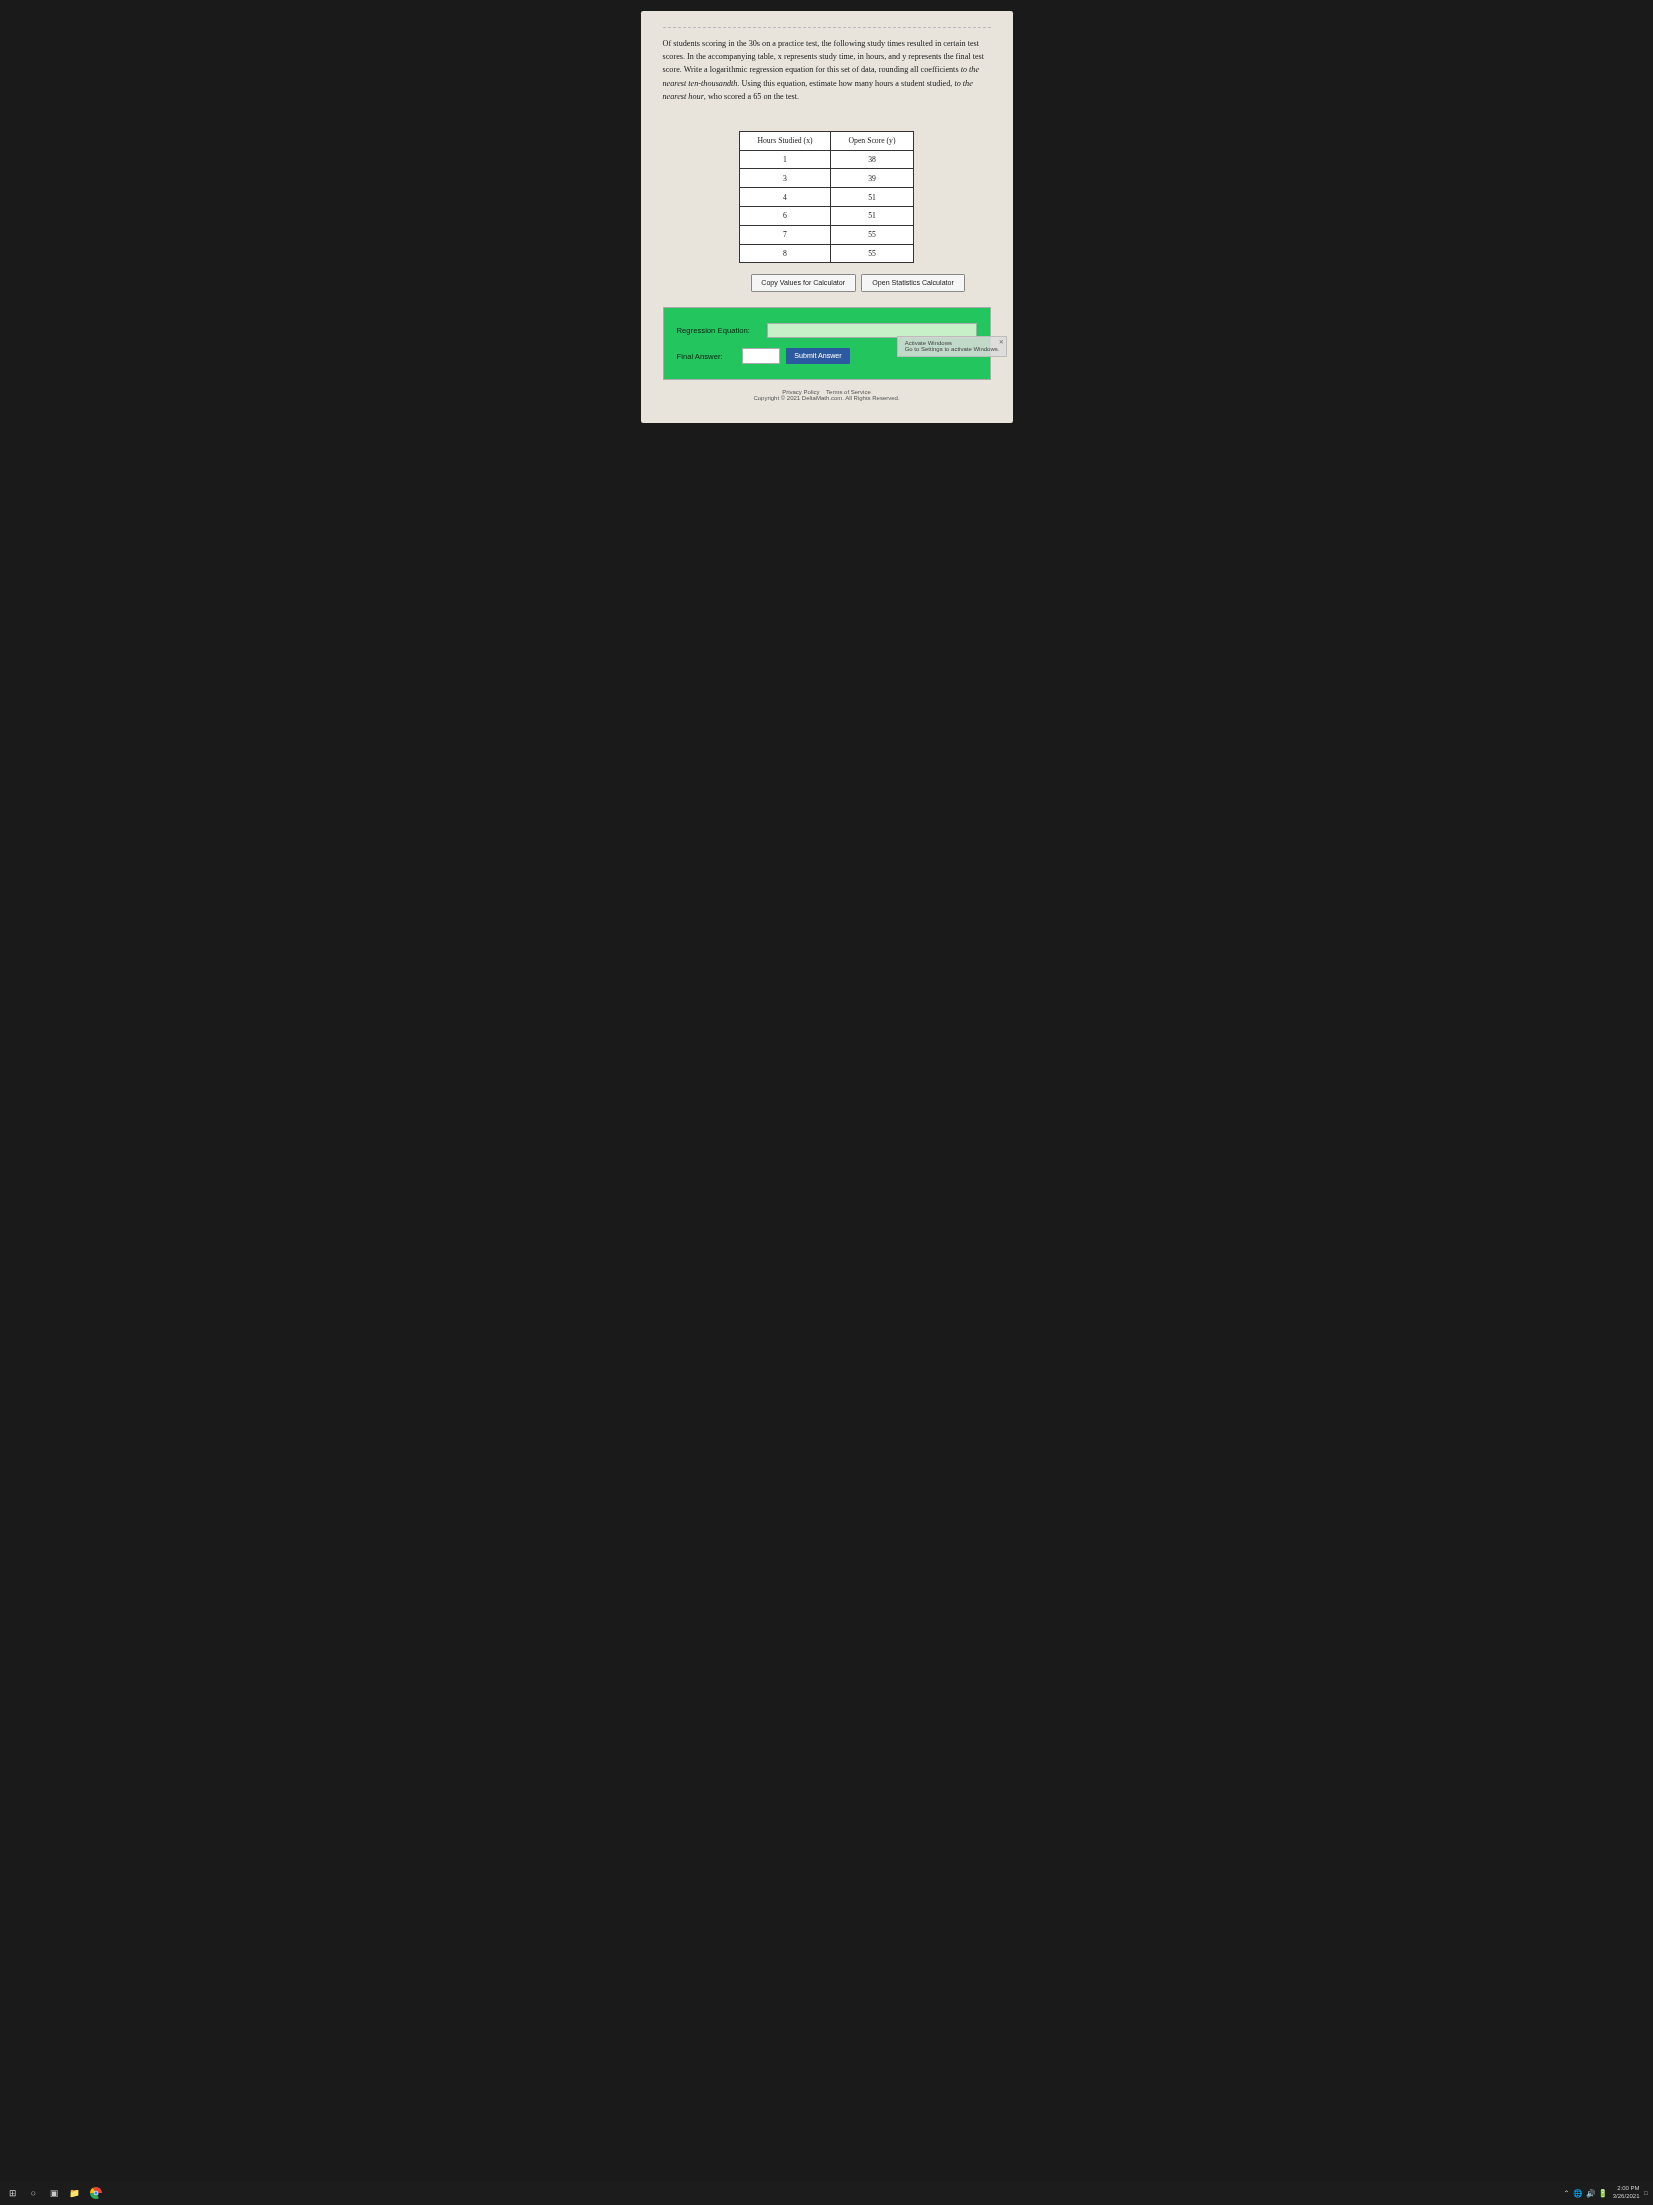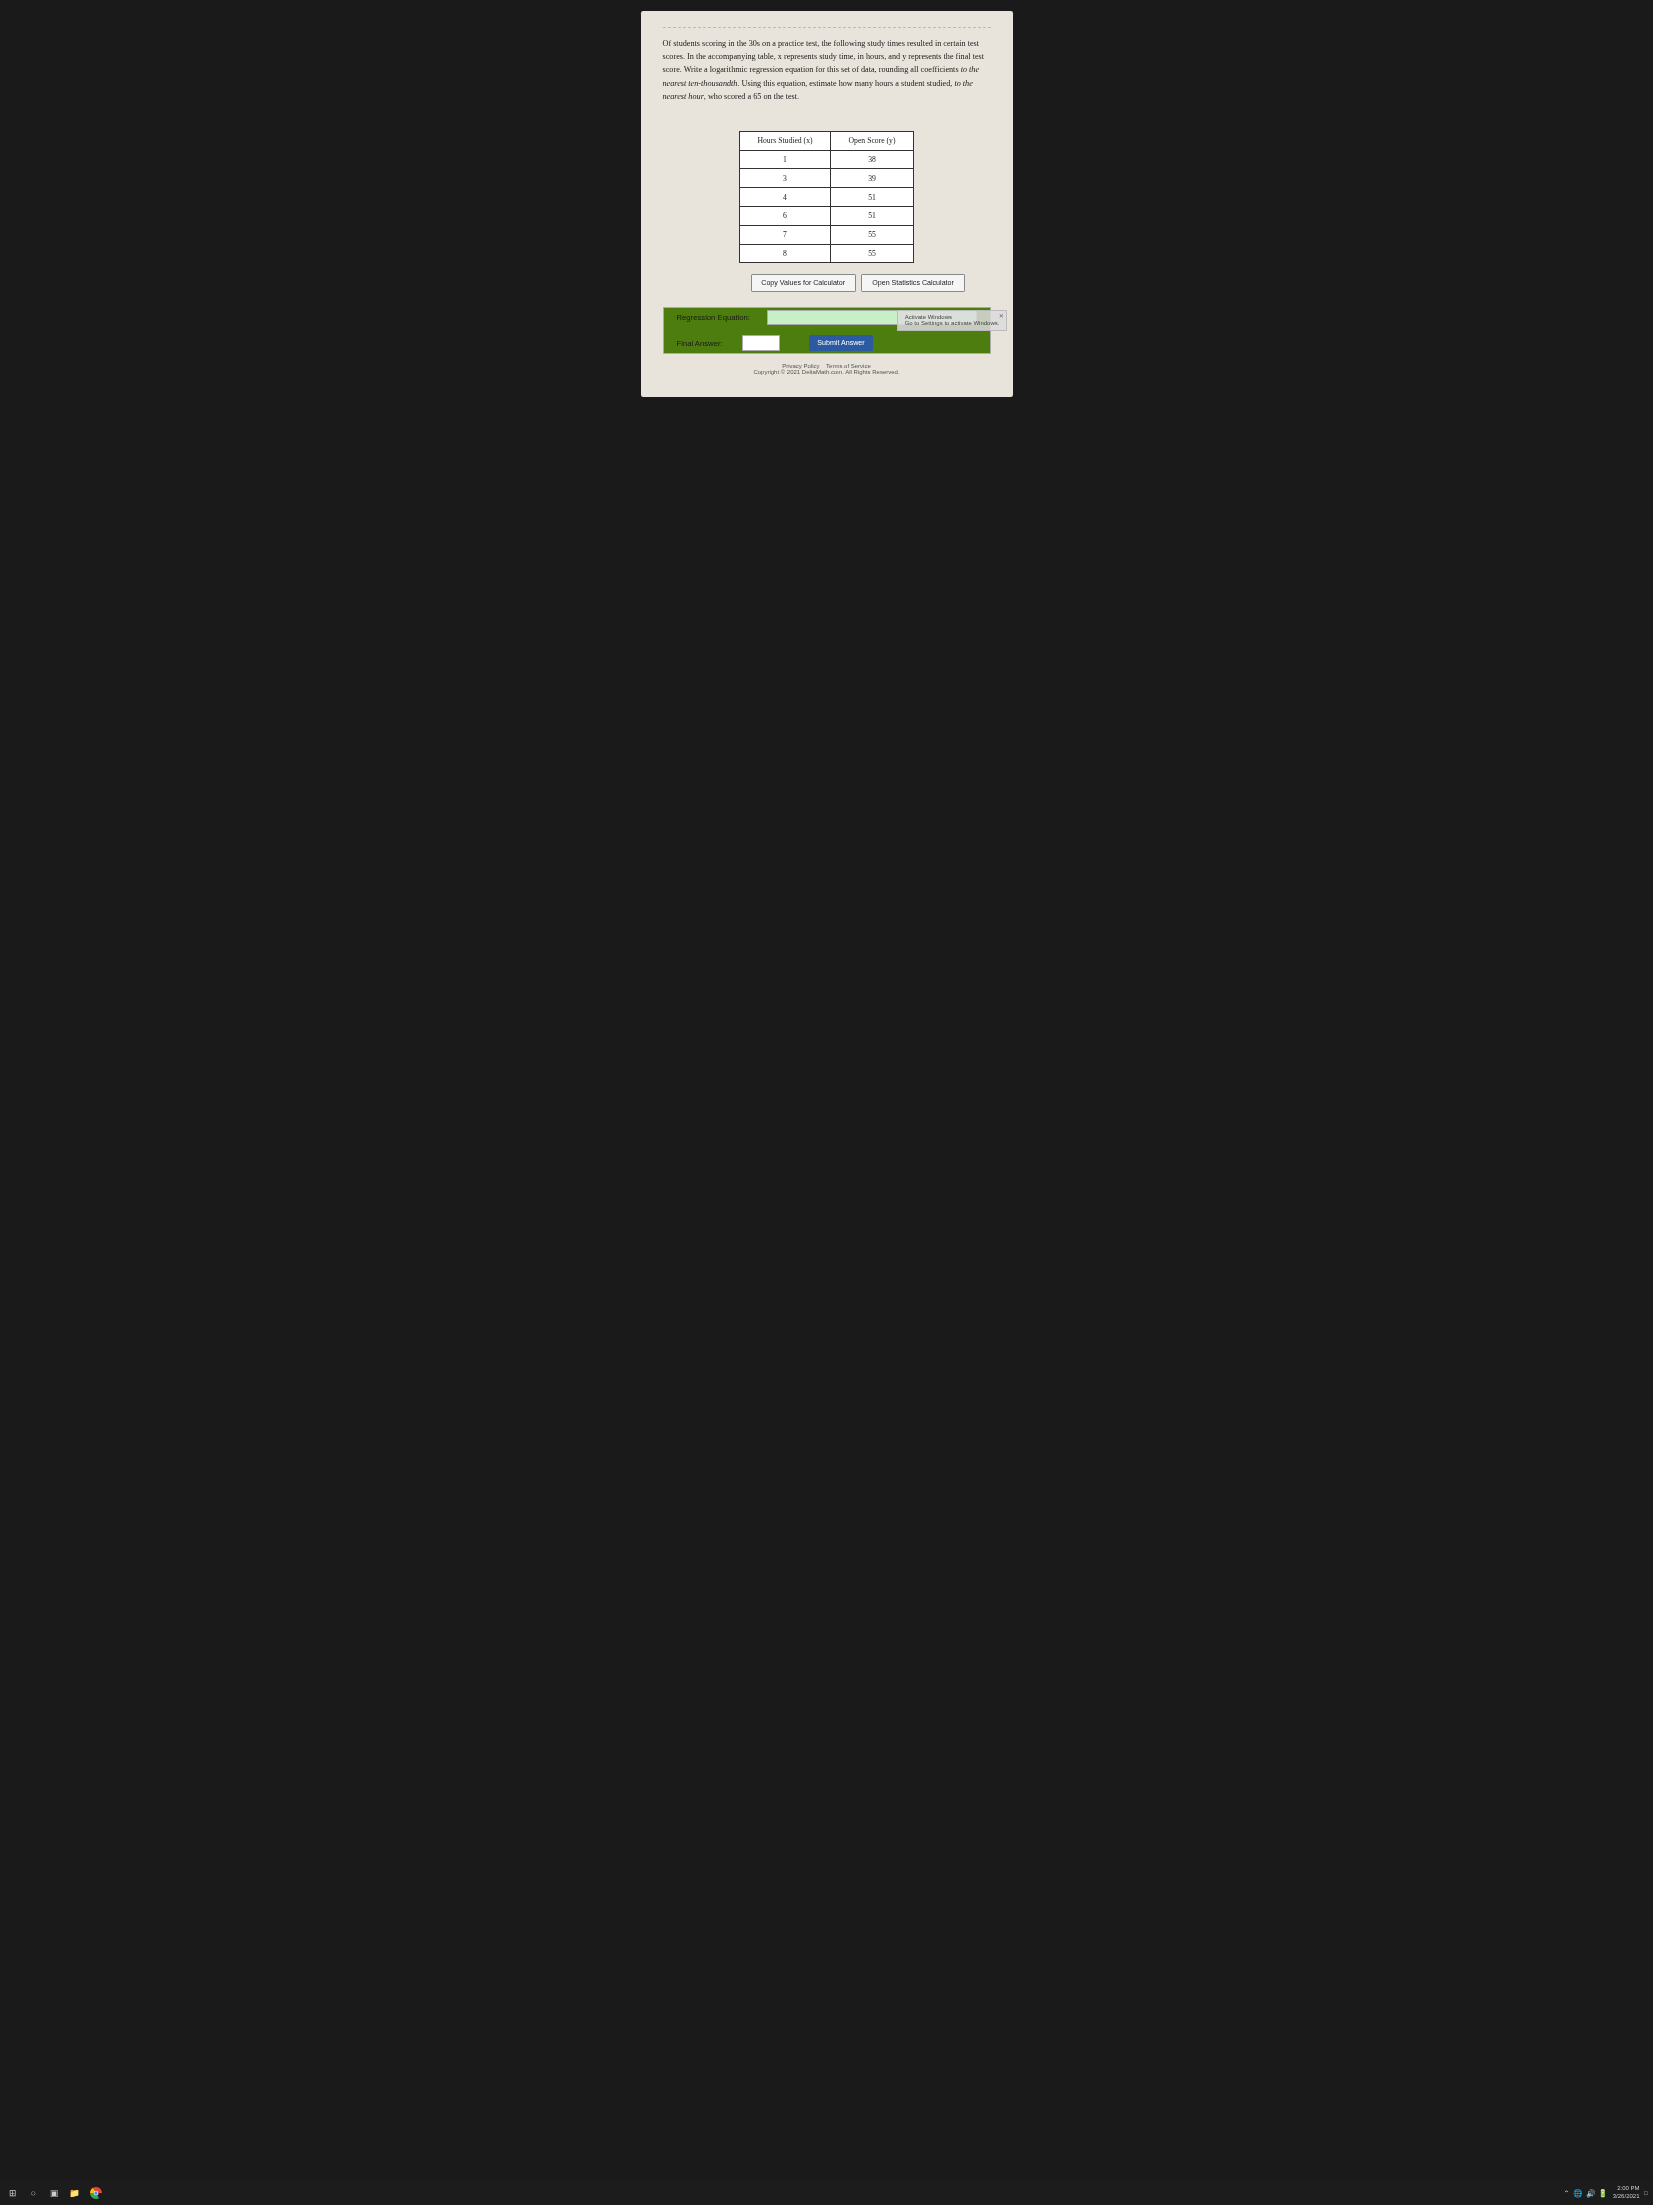--- a/index.html
+++ b/index.html
@@ -80,23 +80,23 @@
       border: 0.5px solid #888;
       padding: 3.8px 9.8px;
       font-size: 7.1px;
       cursor: pointer;
       font-family: Arial, sans-serif;
       color: #222;
       border-radius: 1.1px;
     }
 
     .answer-section {
-      background-color: #4d7c0f;
+      background-color: #22c55e;
       border: 0.5px solid #aaa;
-      padding: 2px 13px;
+      padding: 15px 13px;
       margin-bottom: 8.8px;
     }
 
     .regression-row {
       display: flex;
       align-items: center;
       margin-bottom: 9.8px;
       gap: 5.5px;
     }
 
@@ -142,21 +142,20 @@
 
     .submit-btn {
       background-color: #2c5aa0;
       color: white;
       border: none;
       padding: 3.8px 8.8px;
       font-size: 7.1px;
       cursor: pointer;
       font-family: Arial, sans-serif;
       border-radius: 1.1px;
-      margin-left: 23px;
     }
 
     .activate-windows-banner {
       position: absolute;
       bottom: 66px;
       right: 5.5px;
       background-color: rgba(220,220,220,0.85);
       padding: 3.3px 6.6px;
       font-size: 6px;
       color: #444;

